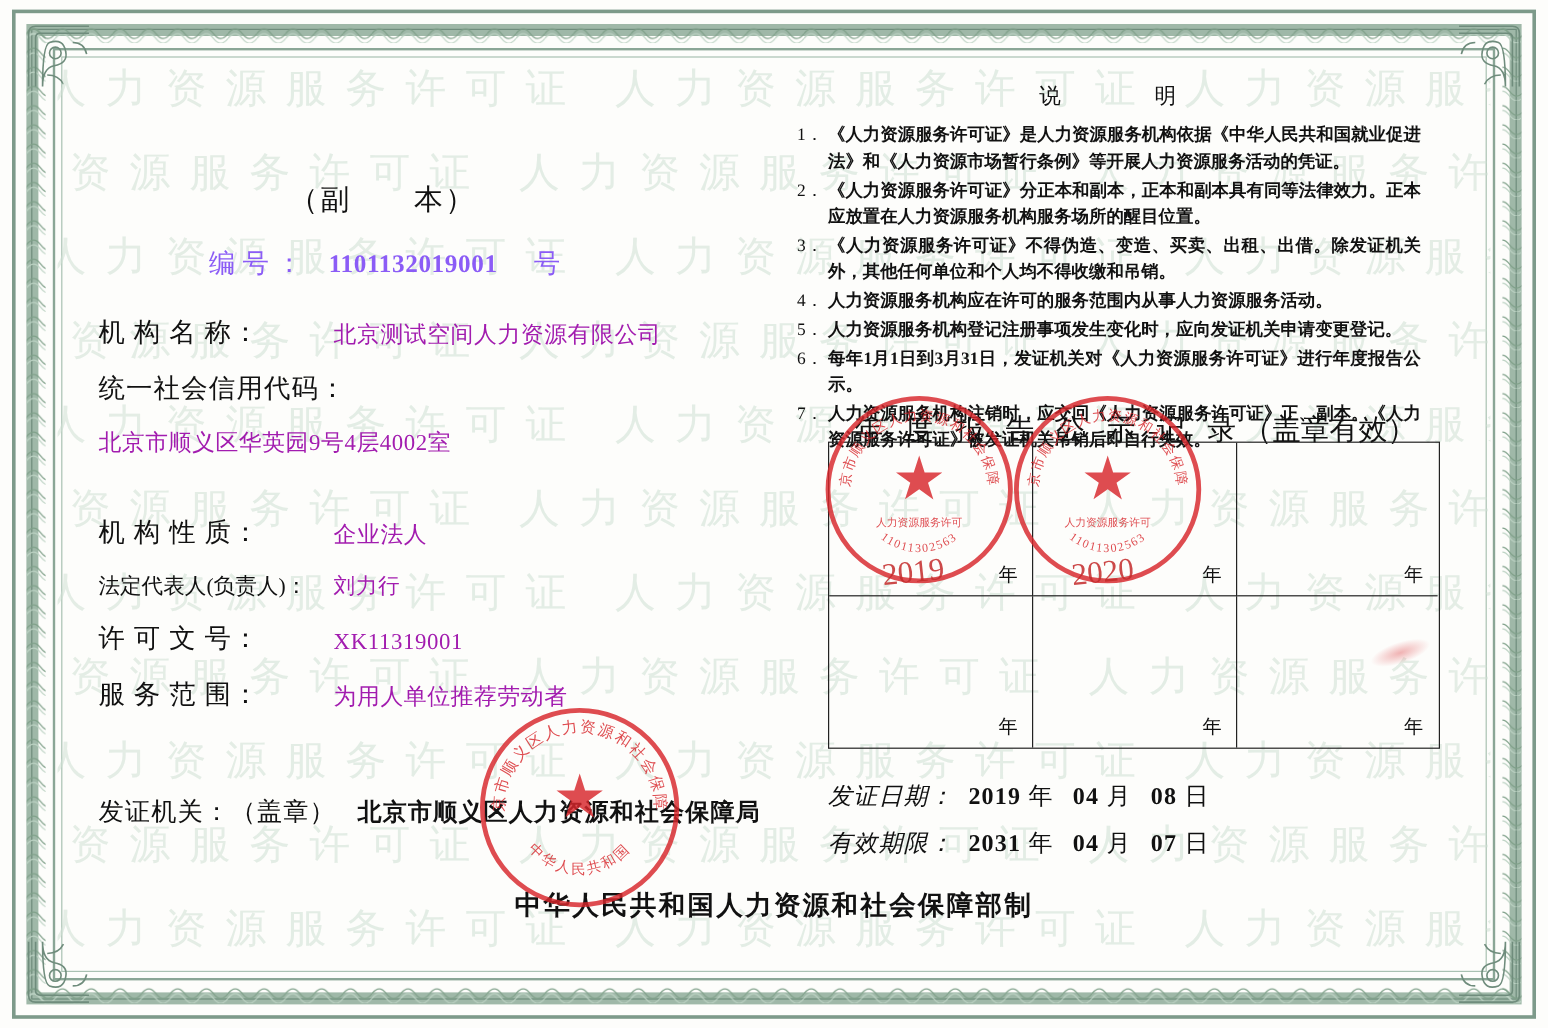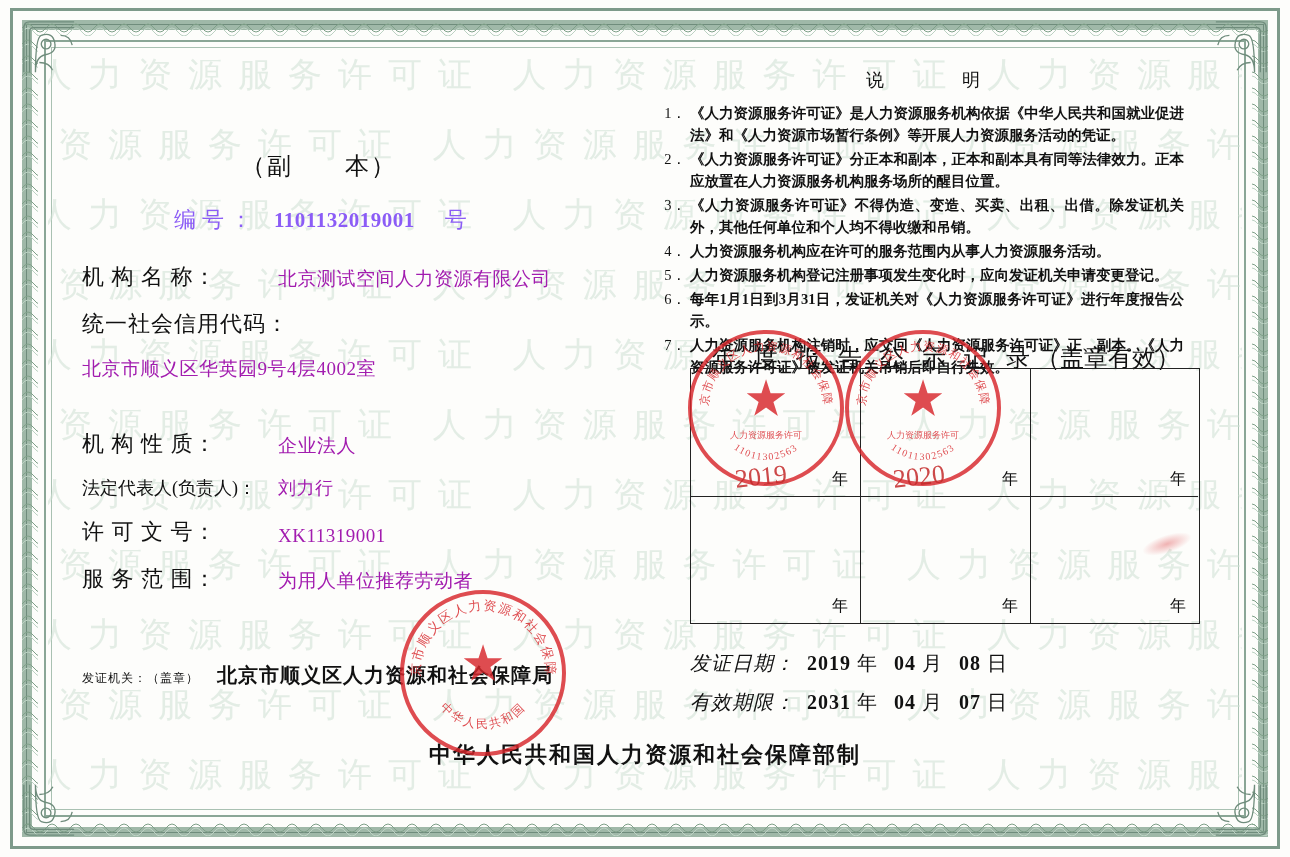--- a/index.html
+++ b/index.html
@@ -157,21 +157,21 @@
   .gap-1 { height: 30px; }
 
   .issuer-row {
     position: absolute;
     left: 26px;
     top: 612px;
     display: flex;
     align-items: baseline;
   }
   .issuer-row .i-label {
-    font-size: 12px;
+    font-size: 21px;
     letter-spacing: 1px;
     color: #111;
     font-family: Liberation Mono, monospace;
   }
   .issuer-row .i-value {
     font-size: 20px;
     font-weight: bold;
     color: #111;
     margin-left: 18px;
     letter-spacing: 1px;

